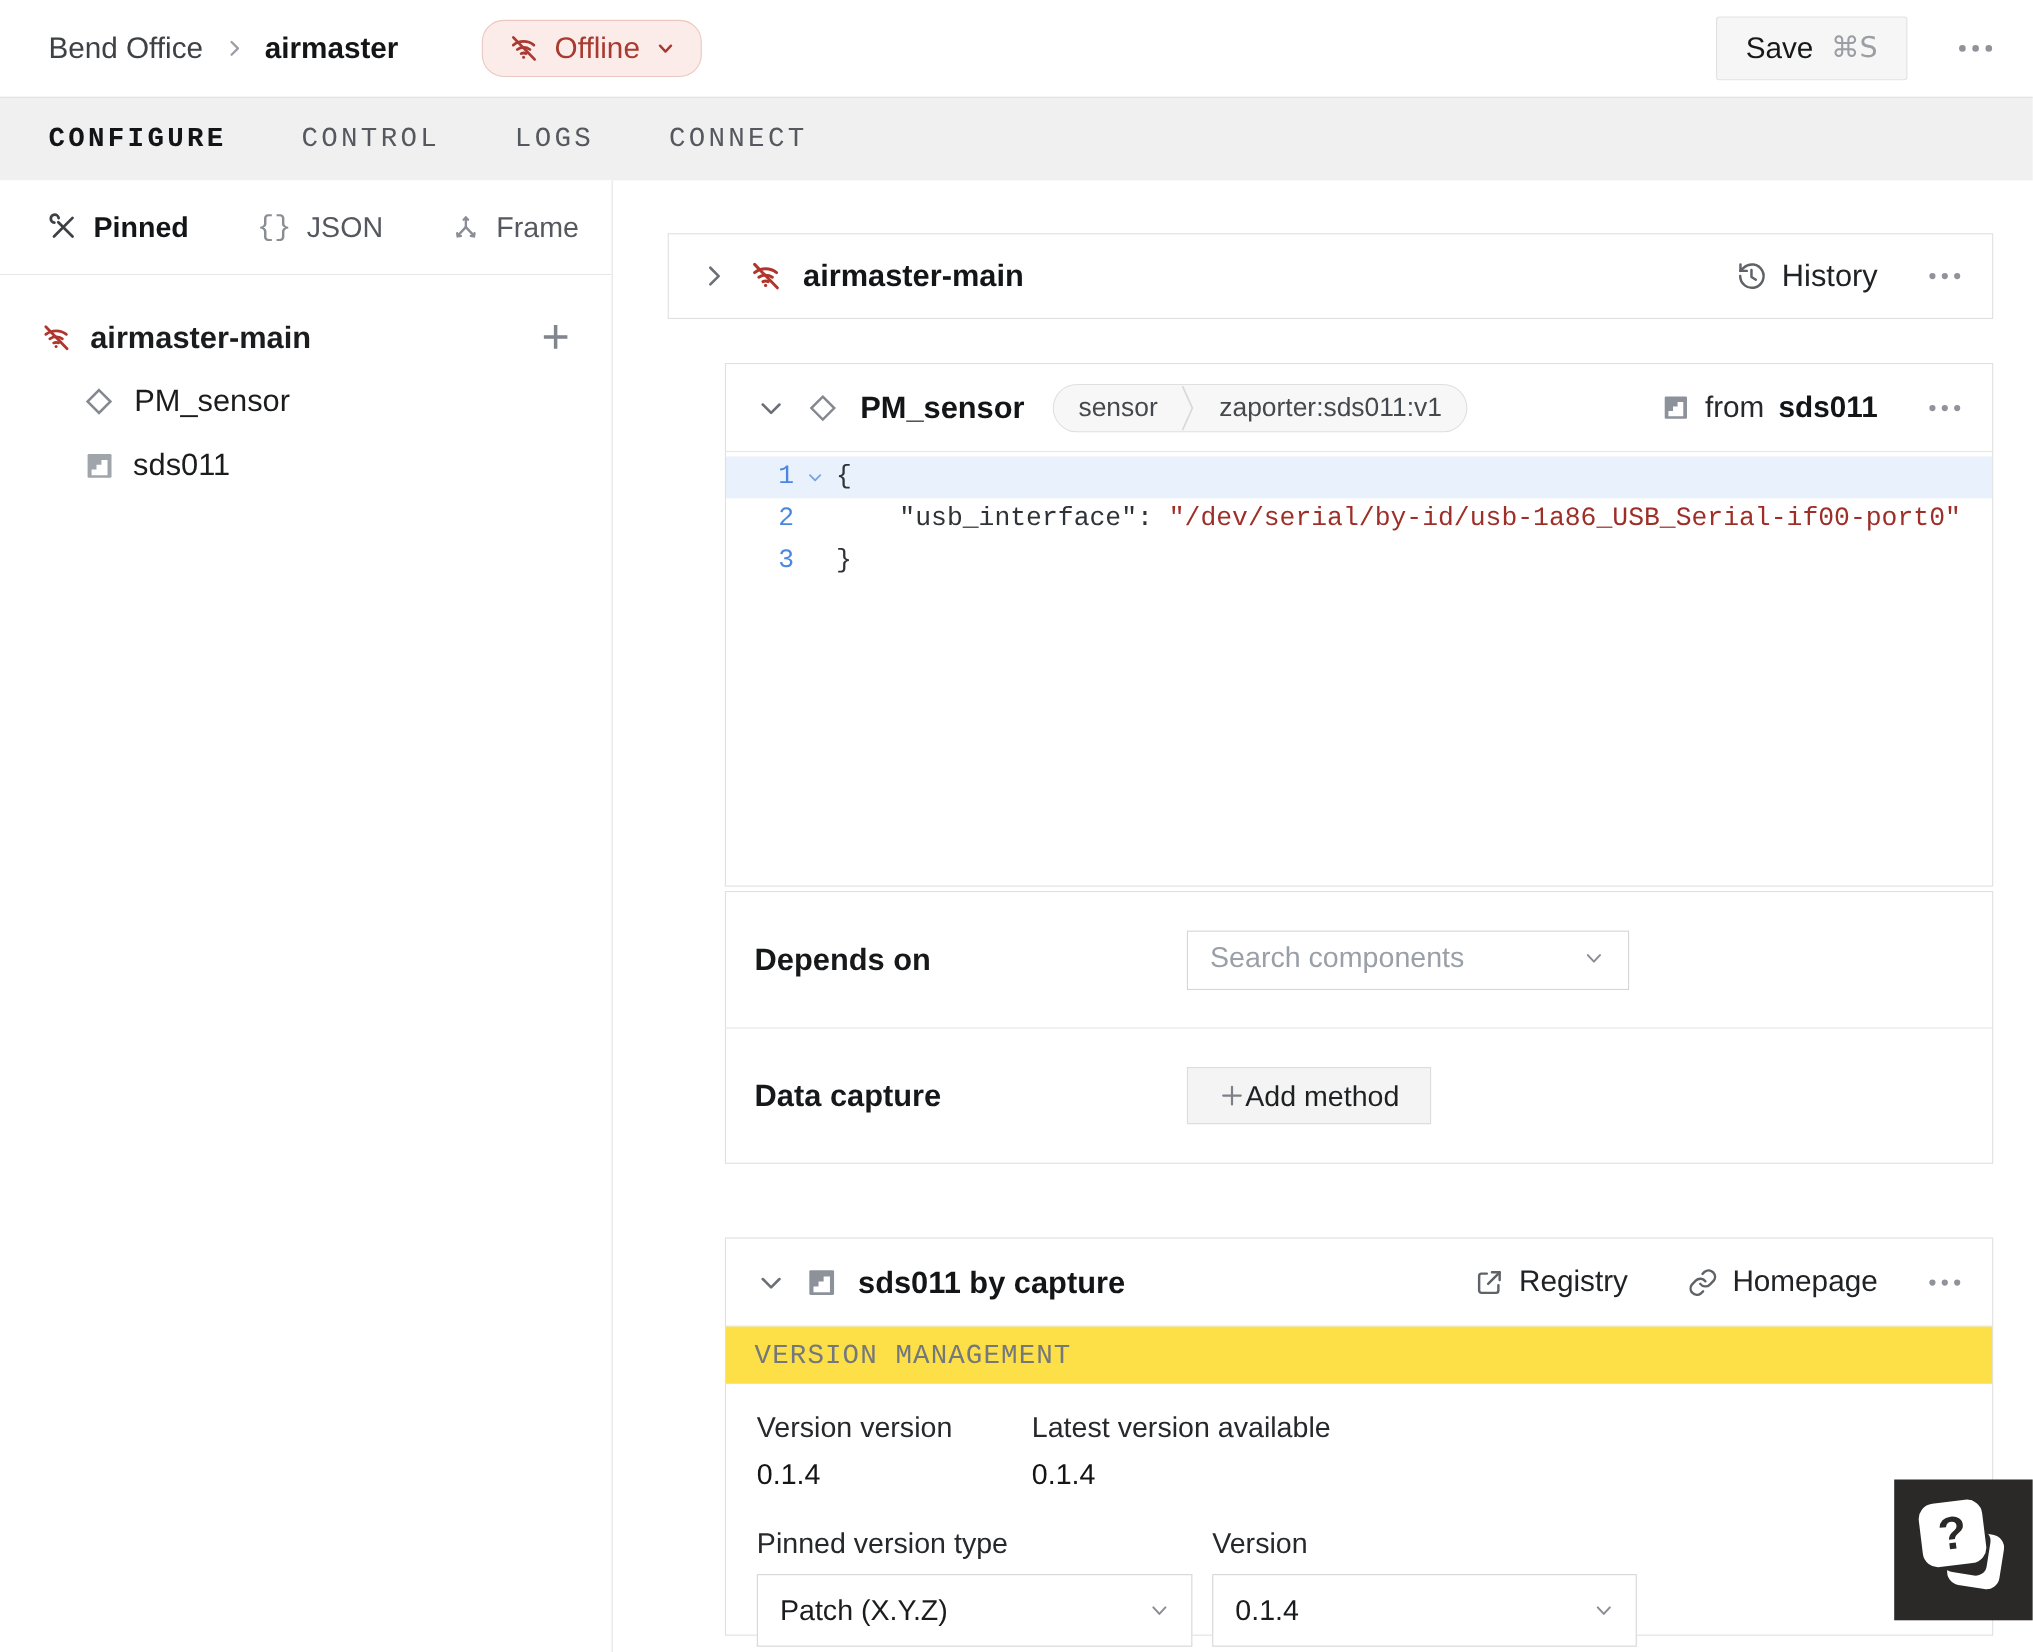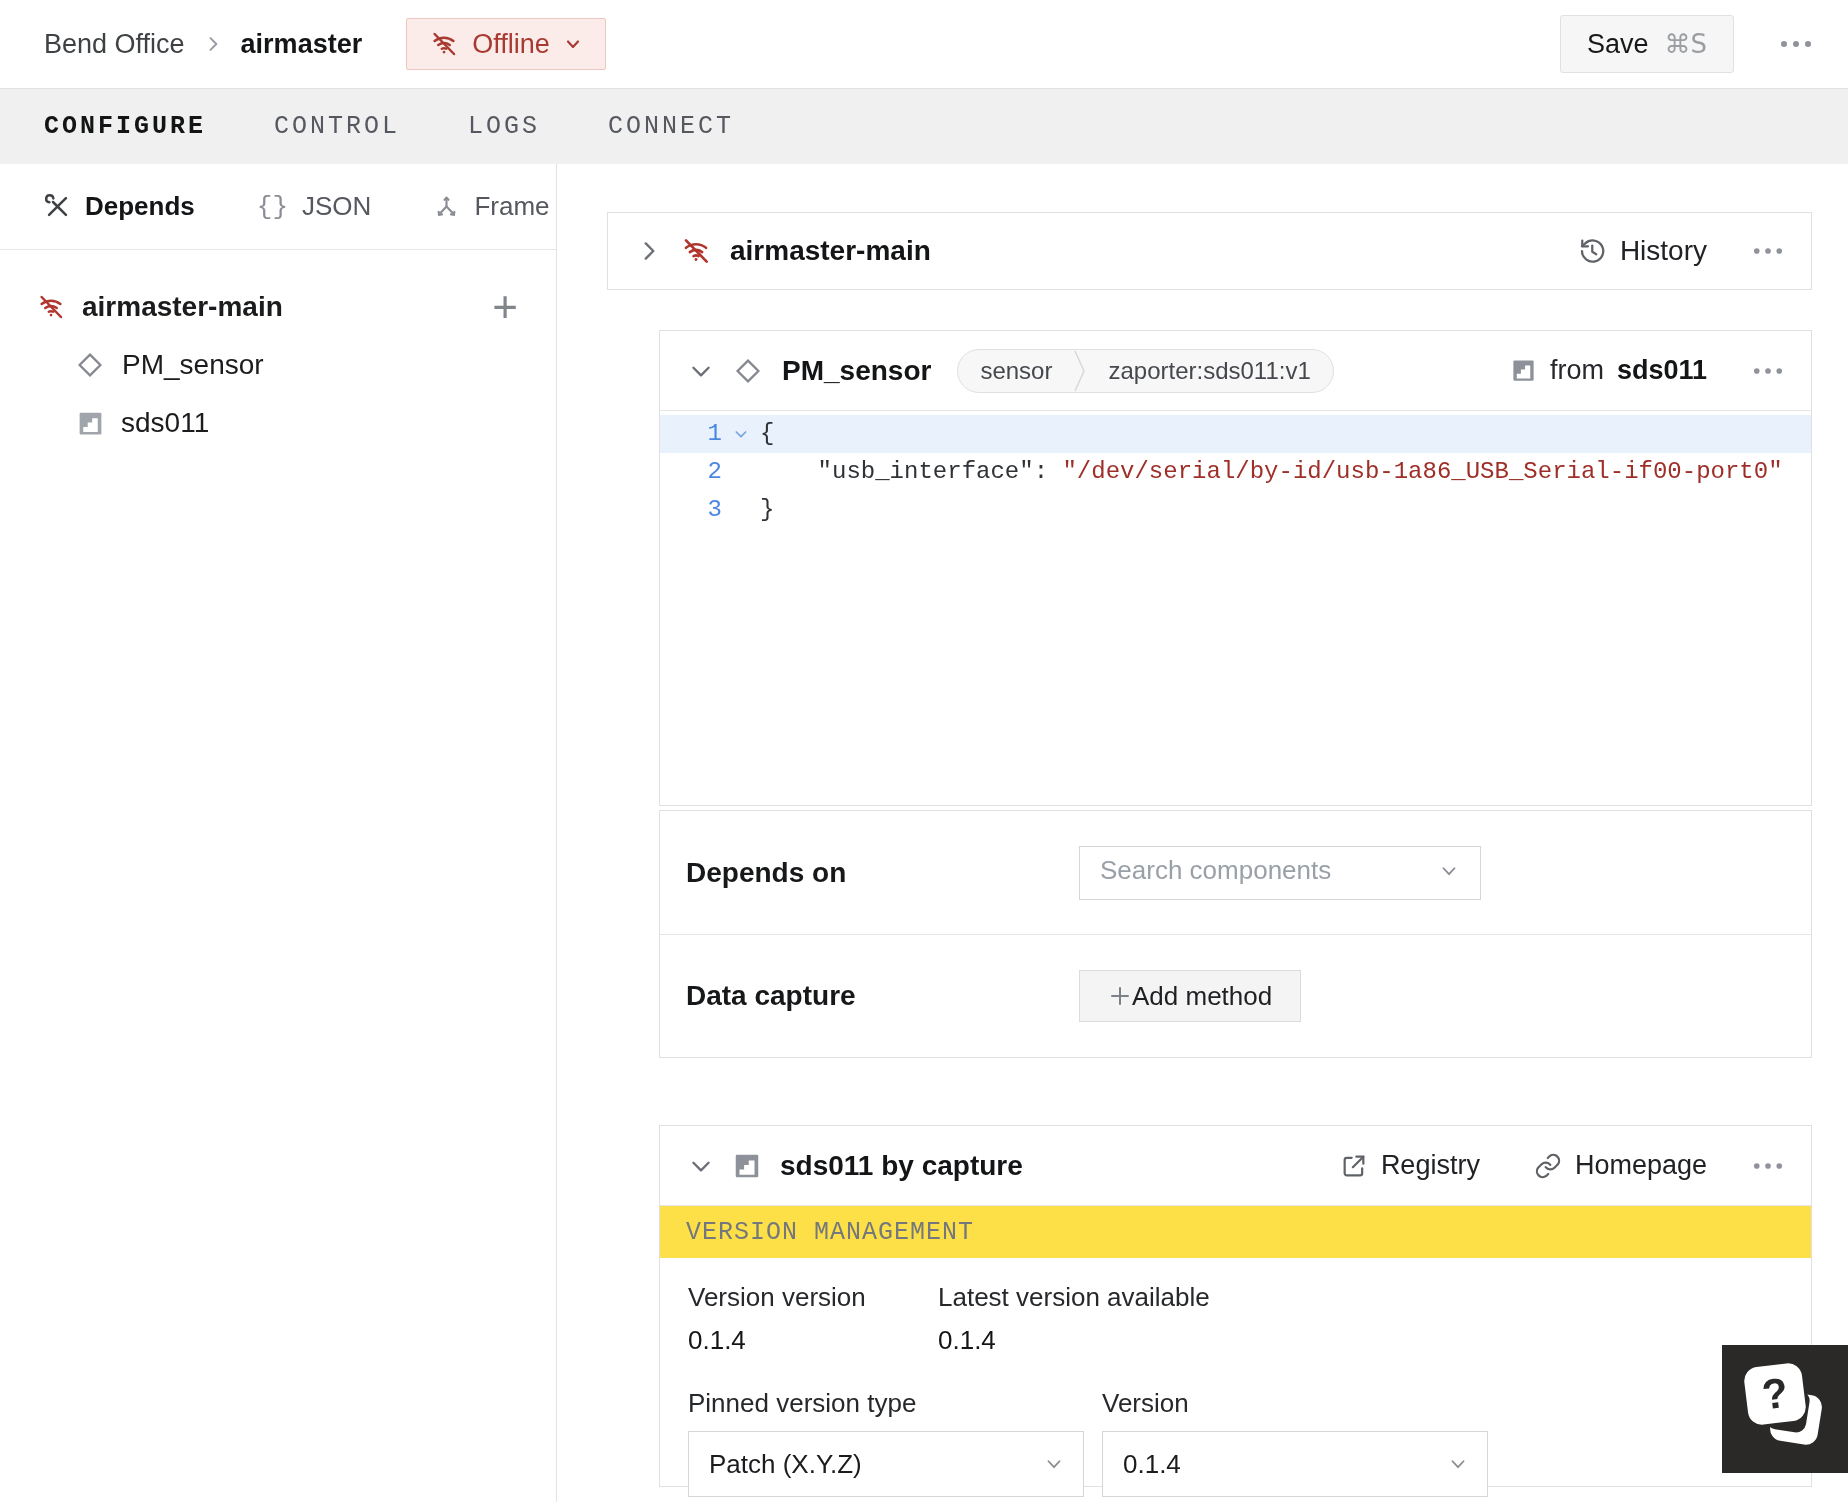--- a/index.html
+++ b/index.html
@@ -8,23 +8,23 @@
     position:relative; background:#fff; overflow:hidden;
     font-family:"Liberation Sans","DejaVu Sans",sans-serif; color:#1b1c1e;
   }
 
   
   .header { position:absolute; top:0; left:0; right:0; height:88px;
     display:flex; align-items:center; padding:0 36px 0 44px; background:#fff; }
   .crumb-org { font-size:27px; color:#3f4245; }
   .crumb-sep { margin:0 18px; display:flex; align-items:center; }
   .crumb-machine { font-size:27px; font-weight:bold; color:#141517; }
-  .offline-badge { margin-left:44px; height:52px; display:flex; align-items:center;
+  .offline-badge { margin-left:76px; height:52px; display:flex; align-items:center;
     gap:13px; padding:0 22px; background:#fbebe9; border:1px solid #ecc7c1;
-    border-radius:2px; color:#a83a31; font-size:27px; cursor:pointer; }
+    border-radius:20px; color:#a83a31; font-size:27px; cursor:pointer; }
   .header-right { margin-left:auto; display:flex; align-items:center; gap:40px; }
   .save-btn { height:58px; display:flex; align-items:center; gap:16px; padding:0 26px;
     background:#f6f6f6; border:1px solid #e1e1e1; border-radius:3px; cursor:pointer; }
   .save-label { font-size:27px; color:#17181a; }
   .save-shortcut { font-size:26px; color:#9b9ea3; font-family:"DejaVu Sans",sans-serif; }
 
   
   .tabbar { position:absolute; top:88px; left:0; right:0; height:76px; background:#f0f0f0;
     border-top:1px solid #e0e0e0; display:flex; align-items:center; gap:68px;
     padding-left:44px; }
@@ -176,21 +176,21 @@
 </div>
 
 <div class="sidebar">
   <div class="modes">
     <span class="mode active">
       <svg width="27" height="27" viewBox="0 0 24 24" fill="none" stroke="#3d4045" stroke-width="2.2" stroke-linecap="round">
         <path d="M8 8L19.5 19.5"></path>
           <path d="M19.5 4.5L4.5 19.5"></path>
           <path d="M4.8 8.3A3.2 3.2 0 1 1 8.3 4.8"></path>
       </svg>
-      <span>Depends</span>
+      <span>Pinned</span>
     </span>
     <span class="mode">
       <span class="braces-glyph">{}</span>
       <span>JSON</span>
     </span>
     <span class="mode">
       <svg width="27" height="27" viewBox="0 0 24 24" fill="none" stroke="#8a8e94" stroke-width="1.9" stroke-linecap="round">
         <path d="M12 12V4.5"></path>
           <path d="M12 12l-6.5 6.8"></path>
           <path d="M12 12l6.5 6.8"></path>

